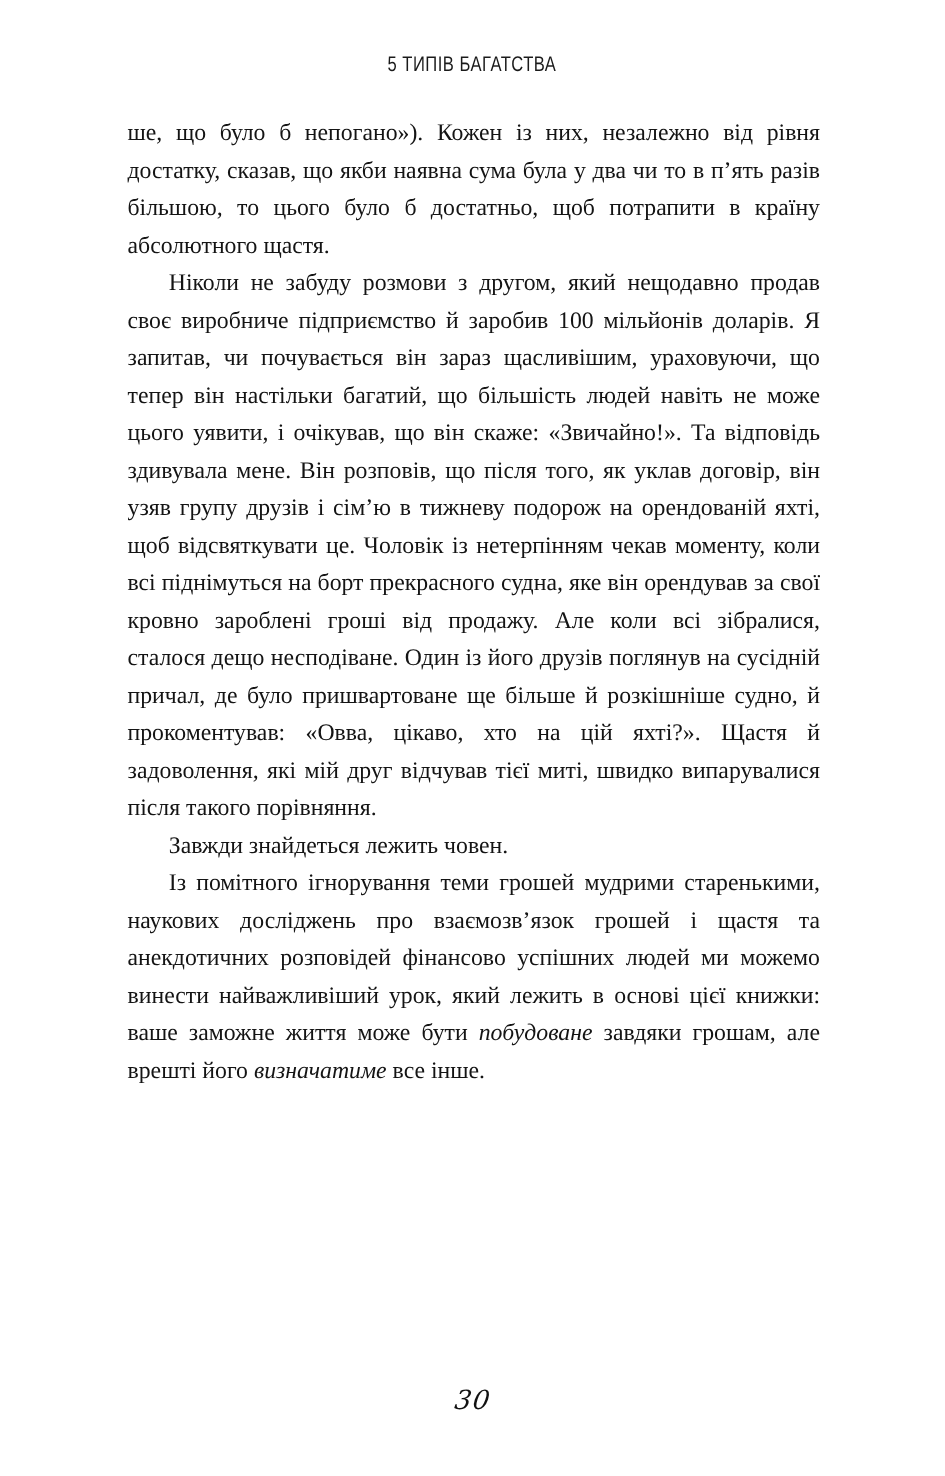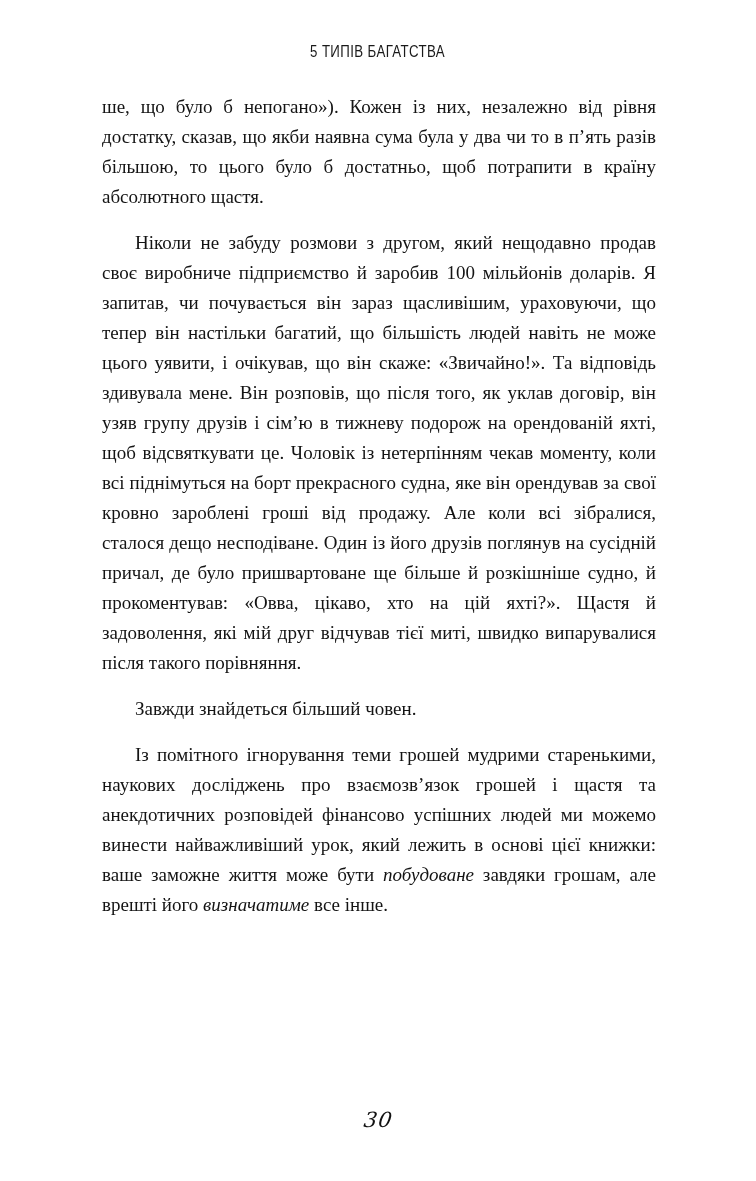--- a/index.html
+++ b/index.html
@@ -40,21 +40,21 @@
     position: absolute;
     top: 92px;
     left: 102px;
     width: 554px;
     font-size: 19px;
     line-height: 30px;
     text-align: justify;
     color: #141414;
   }
   .text-block p { margin: 0; }
-  .text-block p.indent { text-indent: 33px; margin-top: 16px; }
+  .text-block p.indent { text-indent: 33px; }
   .text-block em { font-style: italic; }
   .page-number {
     position: absolute;
     top: 1108px;
     left: 0;
     right: 0;
     text-align: center;
     font-family: "DejaVu Serif", serif;
     font-style: italic;
     font-size: 21px;
@@ -71,21 +71,21 @@
 
 <div class="page">
 
   <header class="running-head">
     <span class="condensed">5 ТИПІВ БАГАТСТВА</span>
   </header>
 
   <main class="text-block">
       <p class=""><span>ше, що було б непогано»). Кожен із них, незалежно від рівня достатку, сказав, що якби наявна сума була у два чи то в п’ять разів більшою, то цього було б достатньо, щоб потрапити в країну абсолютного щастя.</span></p>
       <p class="indent"><span>Ніколи не забуду розмови з другом, який нещодавно продав своє виробниче підприємство й заробив 100 мільйонів доларів. Я запитав, чи почувається він зараз щасливішим, ураховуючи, що тепер він настільки багатий, що більшість людей навіть не може цього уявити, і очікував, що він скаже: «Звичайно!». Та відповідь здивувала мене. Він розповів, що після того, як уклав договір, він узяв групу друзів і сім’ю в тижневу подорож на орендованій яхті, щоб відсвяткувати це. Чоловік із нетерпінням чекав моменту, коли всі піднімуться на борт прекрасного судна, яке він орендував за свої кровно зароблені гроші від продажу. Але коли всі зібралися, сталося дещо несподіване. Один із його друзів поглянув на сусідній причал, де було пришвартоване ще більше й розкішніше судно, й прокоментував: «Овва, цікаво, хто на цій яхті?». Щастя й задоволення, які мій друг відчував тієї миті, швидко випарувалися після такого порівняння.</span></p>
-      <p class="indent"><span>Завжди знайдеться більший човен.</span></p>
+      <p class="indent"><span>Завжди знайдеться лежить човен.</span></p>
       <p class="indent"><span>Із помітного ігнорування теми грошей мудрими старенькими, наукових досліджень про взаємозв’язок грошей і щастя та анекдотичних розповідей фінансово успішних людей ми можемо винести найважливіший урок, який лежить в основі цієї книжки: ваше заможне життя може бути </span><em>побудоване</em><span> завдяки грошам, але врешті його </span><em>визначатиме</em><span> все інше.</span></p>
     </main>
 
   <footer class="page-number">
     <span class="numeral">30</span>
   </footer>
 
 </div>
 
 </body></html>

